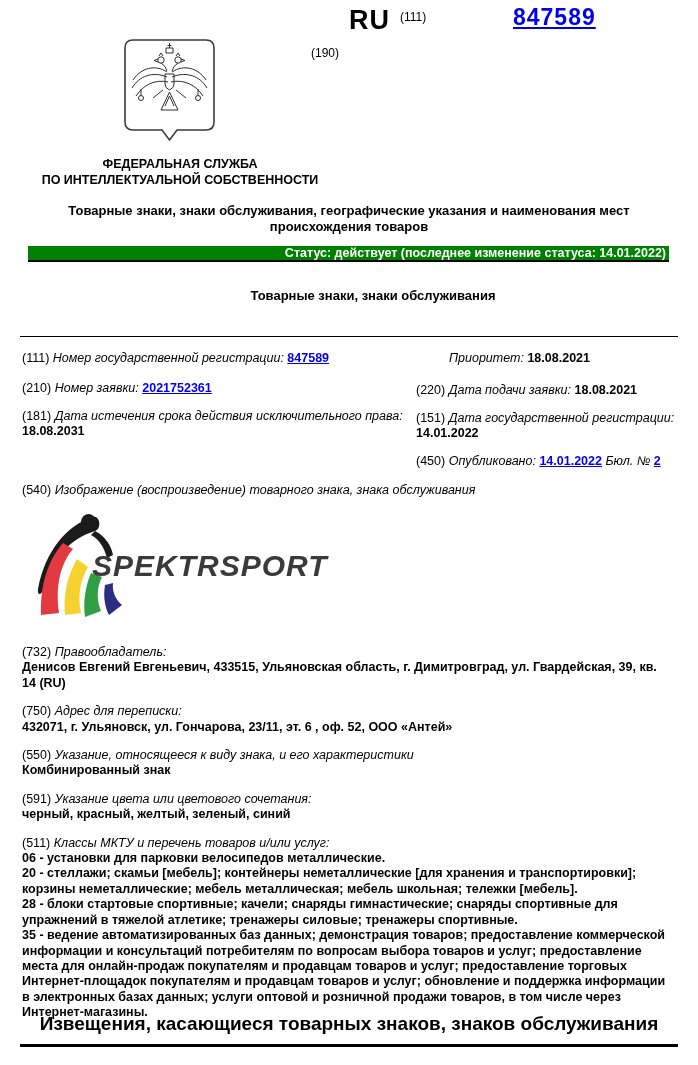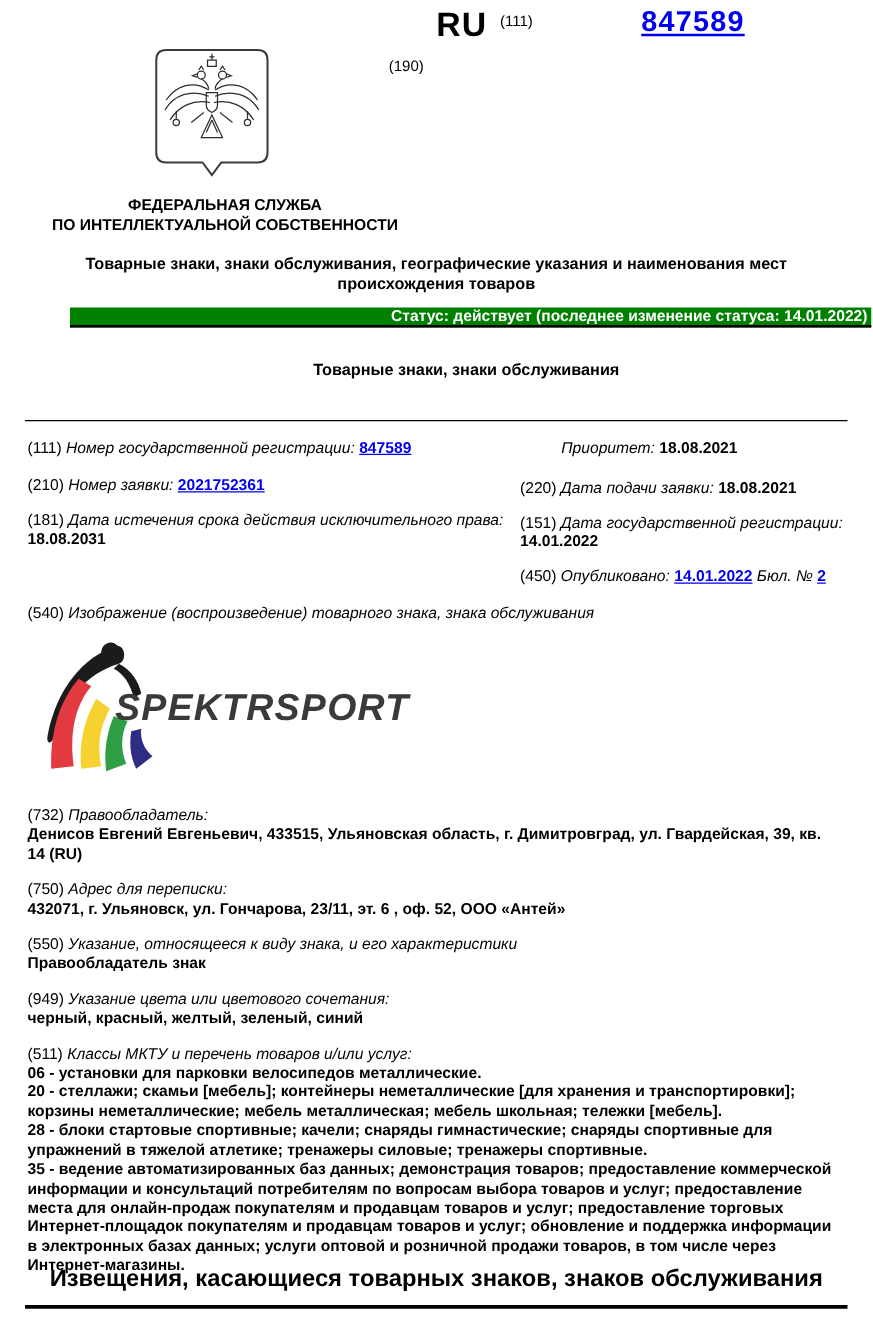--- a/index.html
+++ b/index.html
@@ -27,21 +27,21 @@
   .code-111t{position:absolute;left:400px;top:10px;font-size:12px;}
   .regnum-top{position:absolute;left:513px;top:4px;font-size:23px;letter-spacing:1px;}
   .coat{position:absolute;left:123px;top:38px;}
   .agency{position:absolute;left:0;top:157px;width:360px;text-align:center;font-weight:bold;font-size:12.5px;line-height:15.5px;}
 
   .doc-title{position:absolute;left:36px;right:36px;top:203px;text-align:center;font-weight:bold;font-size:13px;line-height:15.5px;}
 
   .status-bar{
     position:absolute;left:28px;top:246px;width:641px;height:16px;box-sizing:border-box;
     background:var(--status-green);border-bottom:2px solid #000;
-    color:#fff;font-weight:bold;font-size:12.5px;line-height:15px;text-align:right;padding-right:3px;margin-left:28px;
+    color:#fff;font-weight:bold;font-size:12.5px;line-height:15px;text-align:right;padding-right:3px;
   }
   .section-title{position:absolute;left:0;right:0;top:288px;text-align:center;font-weight:bold;font-size:13px;padding-left:48px;}
   .hr-thin{position:absolute;left:20px;right:20px;top:336px;border-top:1.5px solid #000;}
 
   
   .info{position:absolute;left:22px;top:351px;width:656px;line-height:15px;}
   .col-l{position:absolute;left:0;width:395px;}
   .col-r{position:absolute;left:394px;width:262px;}
   .row{position:absolute;left:0;right:0;}
   .code{font-style:normal;}
@@ -184,24 +184,24 @@
     <div class="para">
       <span class="lbl-line"><span class="code">(732)</span> <span class="lbl">Правообладатель:</span></span>
       <span class="val">Денисов Евгений Евгеньевич, 433515, Ульяновская область, г. Димитровград, ул. Гвардейская, 39, кв. 14 (RU)</span>
     </div>
     <div class="para">
       <span class="lbl-line"><span class="code">(750)</span> <span class="lbl">Адрес для переписки:</span></span>
       <span class="val">432071, г. Ульяновск, ул. Гончарова, 23/11, эт. 6 , оф. 52, ООО «Антей»</span>
     </div>
     <div class="para">
       <span class="lbl-line"><span class="code">(550)</span> <span class="lbl">Указание, относящееся к виду знака, и его характеристики</span></span>
-      <span class="val">Правообладатель знак</span>
-    </div>
-    <div class="para">
-      <span class="lbl-line"><span class="code">(949)</span> <span class="lbl">Указание цвета или цветового сочетания:</span></span>
+      <span class="val">Комбинированный знак</span>
+    </div>
+    <div class="para">
+      <span class="lbl-line"><span class="code">(591)</span> <span class="lbl">Указание цвета или цветового сочетания:</span></span>
       <span class="val">черный, красный, желтый, зеленый, синий</span>
     </div>
     <div class="para goods">
       <span class="lbl-line"><span class="code">(511)</span> <span class="lbl">Классы МКТУ и перечень товаров и/или услуг:</span></span>
       <div>06 - установки для парковки велосипедов металлические.</div>
       <div>20 - стеллажи; скамьи [мебель]; контейнеры неметаллические [для хранения и транспортировки]; корзины неметаллические; мебель металлическая; мебель школьная; тележки [мебель].</div>
       <div>28 - блоки стартовые спортивные; качели; снаряды гимнастические; снаряды спортивные для упражнений в тяжелой атлетике; тренажеры силовые; тренажеры спортивные.</div>
       <div>35 - ведение автоматизированных баз данных; демонстрация товаров; предоставление коммерческой информации и консультаций потребителям по вопросам выбора товаров и услуг; предоставление места для онлайн-продаж покупателям и продавцам товаров и услуг; предоставление торговых Интернет-площадок покупателям и продавцам товаров и услуг; обновление и поддержка информации в электронных базах данных; услуги оптовой и розничной продажи товаров, в том числе через Интернет-магазины.</div>
     </div>
   </div>

